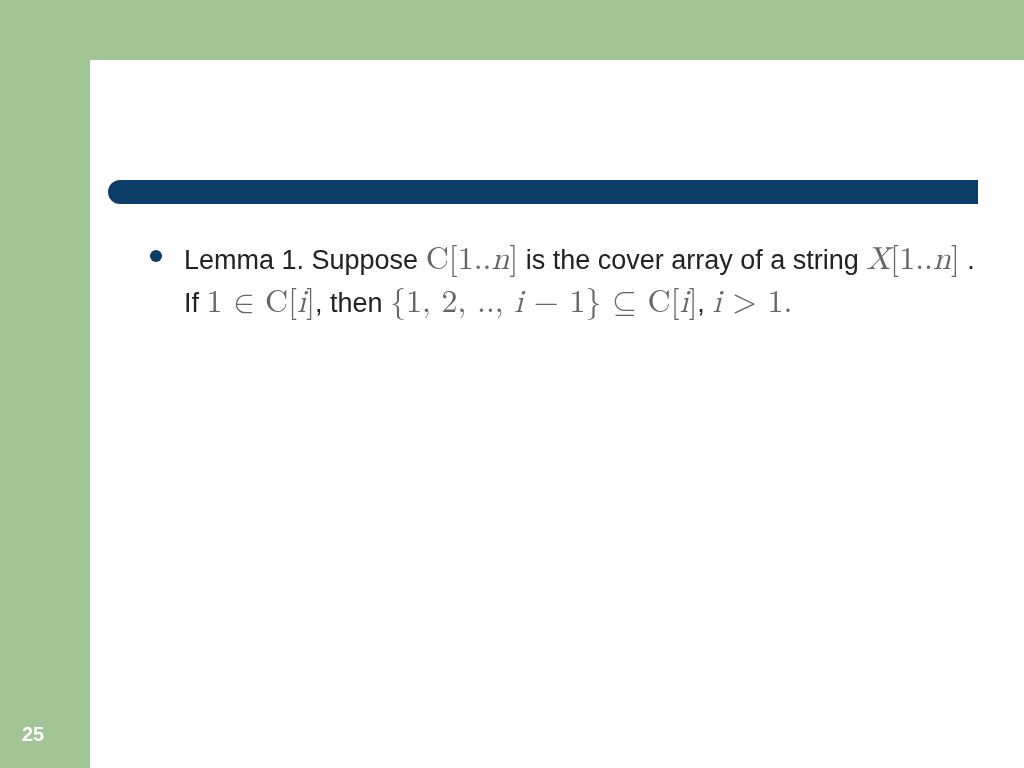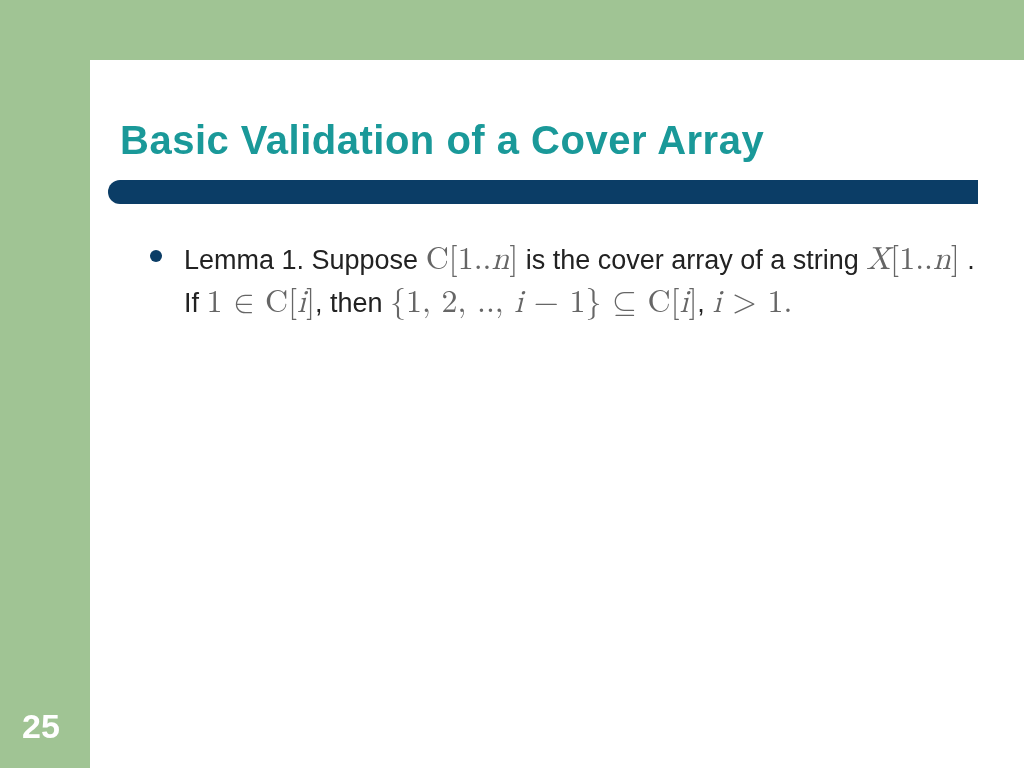--- a/index.html
+++ b/index.html
@@ -83,35 +83,34 @@
     font-family: "Latin Modern Math", "Cambria Math", "Georgia", serif;
     font-style: italic;
     color: #666666;
     font-size: 32px;
   }
   .math .up { font-style: normal; }
   .page-num {
     position: absolute;
     left: 22px;
     bottom: 22px;
-    font-size: 34px;
+    font-size: 20px;
     font-weight: bold;
     color: #ffffff;
     text-align: right;
   }
 </style>
 </head>
 <body>
 
 <div class="sidebar"></div>
 <div class="content-bg-top"></div>
 
 <div class="content-inner">
 
-  <div class="title">Basic Validation of a Cover Array</div>
 
   <div class="title-bar"></div>
 
   <div class="body-text">
     <div class="bullet-item">
       <div class="bullet-dot"></div>
       <div class="bullet-content">
         <span>Lemma 1.  Suppose </span><span class="math"><span class="up">C[1..</span>n<span class="up">]</span></span><span> is the cover array of a  string </span><span class="math">X<span class="up">[1..</span>n<span class="up">]</span></span><span> .  If </span><span class="math"><span class="up">1 ∈ C[</span>i<span class="up">]</span></span><span>, then </span><span class="math"><span class="up">{1, 2, .., </span>i<span class="up"> − 1} ⊆ C[</span>i<span class="up">]</span></span><span>, </span><span class="math">i<span class="up"> &gt; 1.</span></span>
       </div>
     </div>

